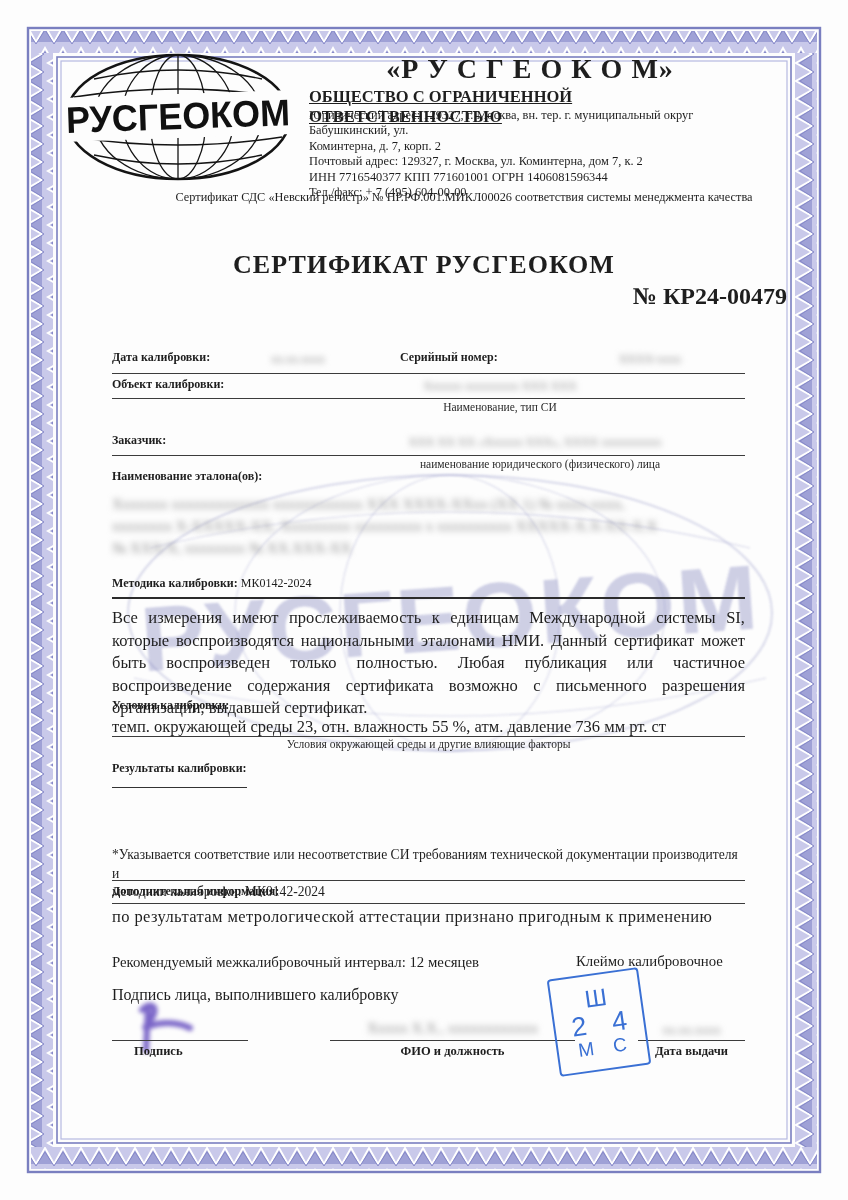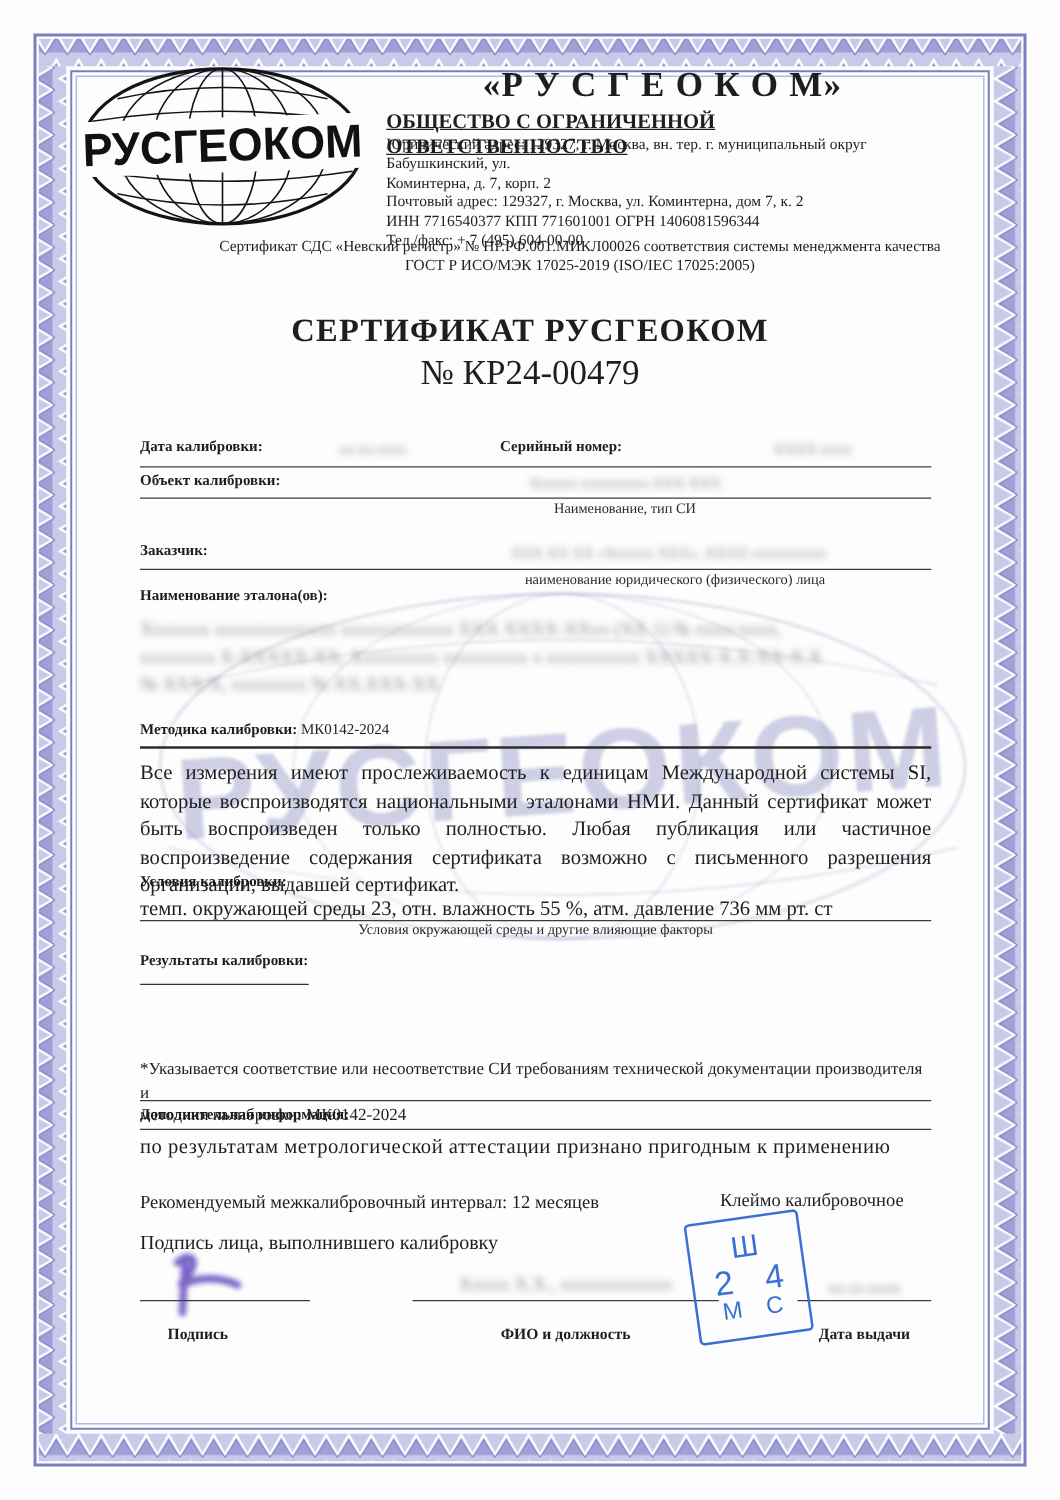--- a/index.html
+++ b/index.html
@@ -14,21 +14,21 @@
   .rule{position:absolute;border-top:1.5px solid #3c3c3c;height:0;}
   .rule.thick{border-top-width:2px;border-top-color:#2b2b2b;}
   .small-cap{font-size:11.5px;color:#2a2a2a;}
   .redacted{filter:blur(3px);color:#8c8c8c;user-select:none;white-space:nowrap;}
   
   .company-title{font-size:28px;font-weight:bold;letter-spacing:1px;}
   .company-form{font-size:16.5px;font-weight:bold;text-decoration:underline;}
   .addr{font-size:12.4px;line-height:15.4px;}
   .accred{font-size:12.3px;line-height:14.5px;padding-left:40px;}
   .doc-title1{font-size:26px;font-weight:bold;letter-spacing:1px;}
-  .doc-title2{font-size:28px;font-weight:normal;}
+  .doc-title2{font-size:24px;font-weight:bold;text-align:right;}
   .fld{font-size:12px;}
   .par{font-size:16.5px;line-height:22.5px;text-align:justify;}
   .underlined-head{border-bottom:1.5px solid #333;padding-bottom:12px;}
   
   table.results{border-collapse:collapse;font-size:12.5px;}
   table.results td,table.results th{
     border:1.3px solid #2f2f2f;text-align:center;vertical-align:middle;
     font-weight:normal;padding:2px 4px;
   }
   
@@ -36,21 +36,21 @@
     position:absolute;left:553px;top:973px;width:88px;height:94px;
     border:2.6px solid #3a70d4;border-radius:4px;transform:rotate(-8deg);
     color:#3a70d4;font-family:"Liberation Sans","DejaVu Sans",sans-serif;
     display:flex;flex-direction:column;align-items:center;justify-content:center;
     line-height:1.02;background:rgba(255,255,255,0.0);
   }
   .stamp .s1{font-size:24px;}
   .stamp .s2{font-size:27px;letter-spacing:9px;padding-left:9px;}
   .stamp .s3{font-size:19px;letter-spacing:7px;padding-left:7px;}
   .watermark{filter:blur(1.1px);opacity:.9;}
-  .sig-label{font-size:12.5px;font-weight:bold;margin-top:16px;}
+  .sig-label{font-size:12.5px;font-weight:bold;}
 </style>
 </head>
 <body>
 
 <div class="page">
 
   <svg class="abs" style="left:0;top:0" width="848" height="1200" aria-hidden="true">
     <defs>
       <pattern id="zzh" width="18" height="22" patternUnits="userSpaceOnUse">
         <rect width="18" height="22" fill="#c9c9ea"></rect>
@@ -106,21 +106,20 @@
   <div class="abs addr" style="left:309px;top:108px;width:460px">
     <div>Юридический адрес: 129327, г. Москва, вн. тер. г. муниципальный округ Бабушкинский, ул.</div>
     <div>Коминтерна, д. 7, корп. 2</div>
     <div>Почтовый адрес: 129327, г. Москва, ул. Коминтерна, дом 7, к. 2</div>
     <div>ИНН 7716540377 КПП 771601001 ОГРН 1406081596344</div>
     <div>Тел./факс: + 7 (495) 604-00-00</div>
   </div>
 
   <div class="abs ctr accred" style="left:61px;top:190px;width:726px">
     <div>Сертификат СДС «Невский регистр» № НР.РФ.001.МИКЛ00026 соответствия системы менеджмента качества</div>
-    <div>ГОСТ Р ИСО/МЭК 17025-2019 (ISO/IEC 17025:2005)</div>
   </div>
 
   <div class="abs ctr doc-title1" style="left:61px;top:250px;width:726px">СЕРТИФИКАТ РУСГЕОКОМ</div>
   <div class="abs ctr doc-title2" style="left:61px;top:283px;width:726px">№ КР24-00479</div>
 
   <div class="abs fld b" style="left:112px;top:350px">Дата калибровки:</div>
   <div class="abs fld redacted ctr" style="left:248px;top:352px;width:100px">xx.xx.xxxx</div>
   <div class="abs fld b" style="left:400px;top:350px">Серийный номер:</div>
   <div class="abs fld redacted ctr" style="left:595px;top:352px;width:110px">XXXX-xxxx</div>
   <div class="rule" style="left:112px;top:373px;width:633px"></div>

